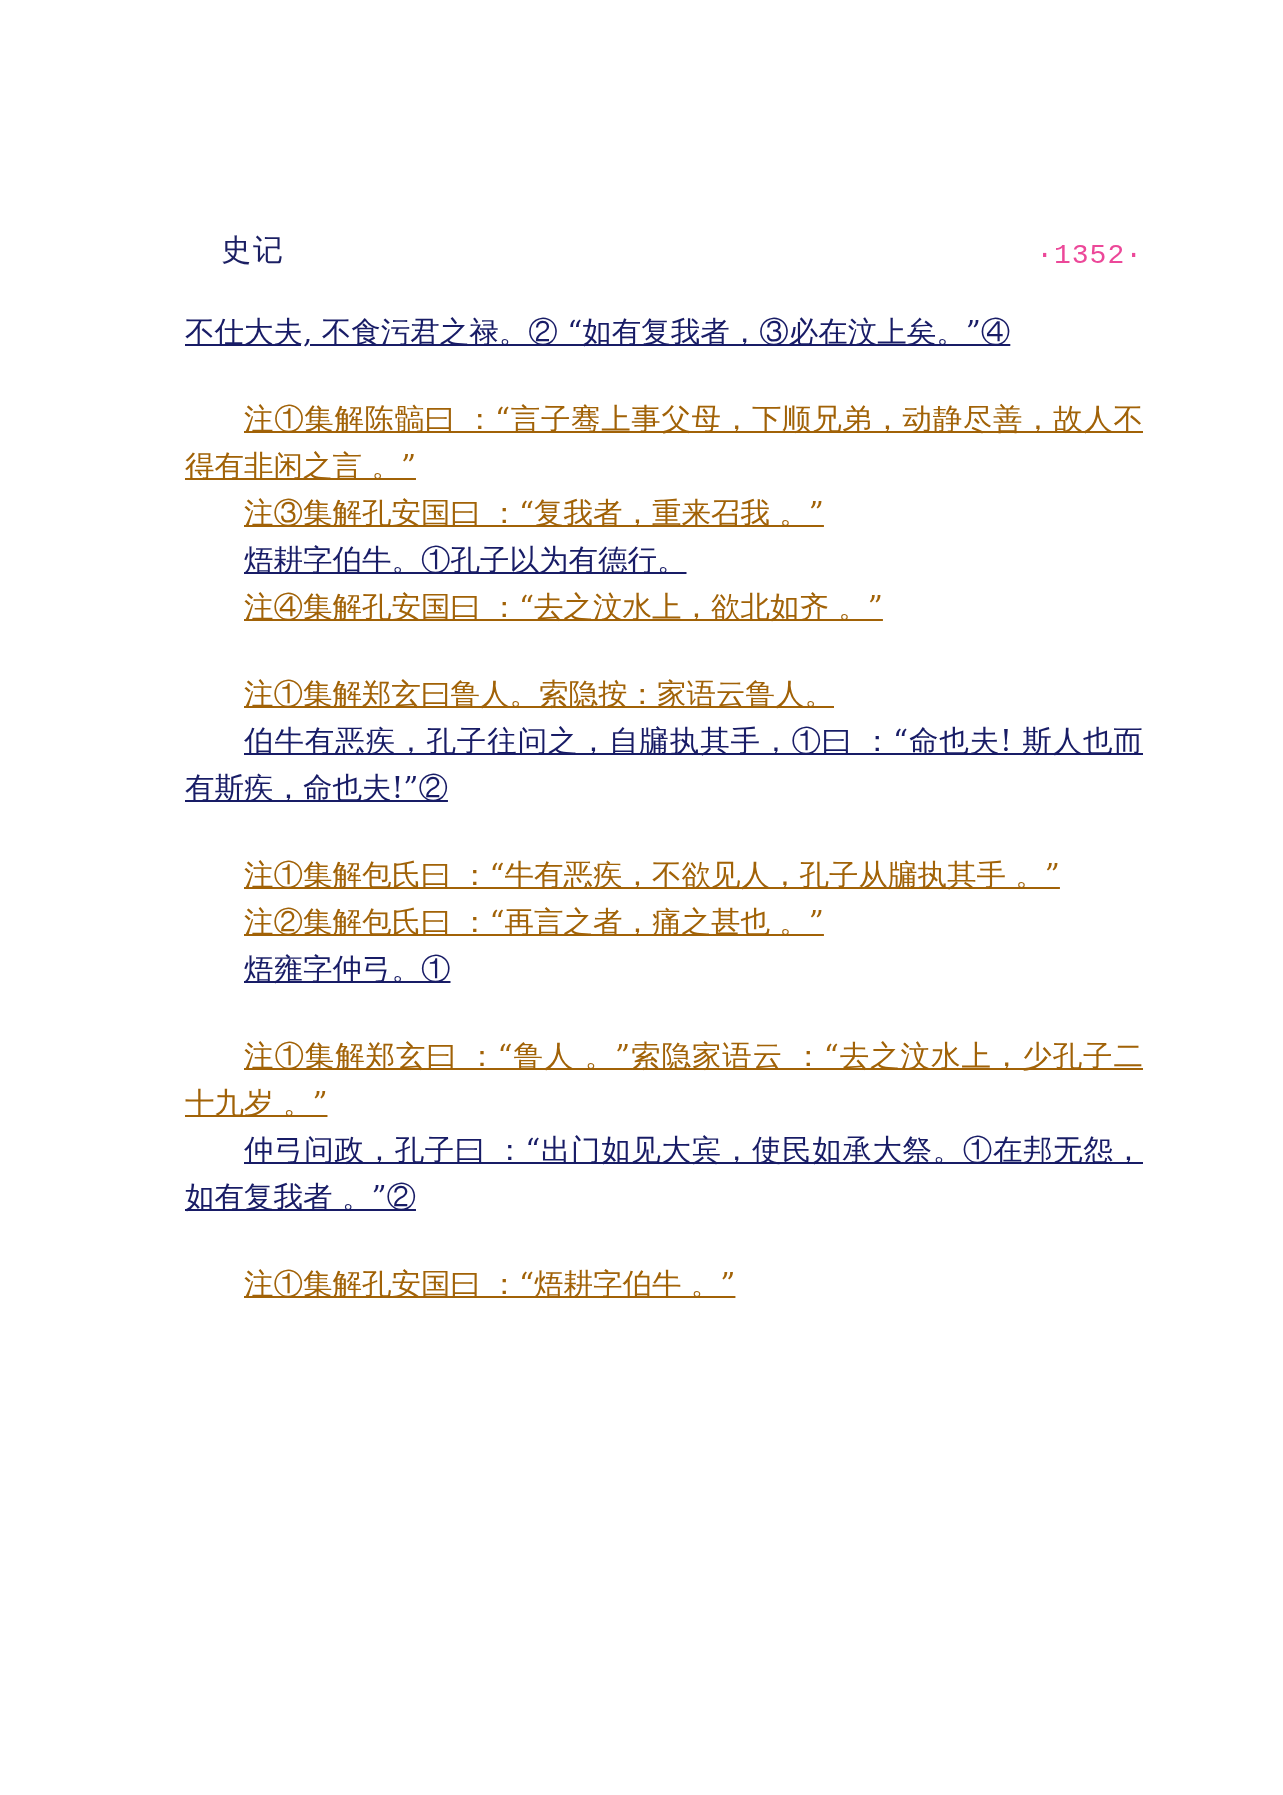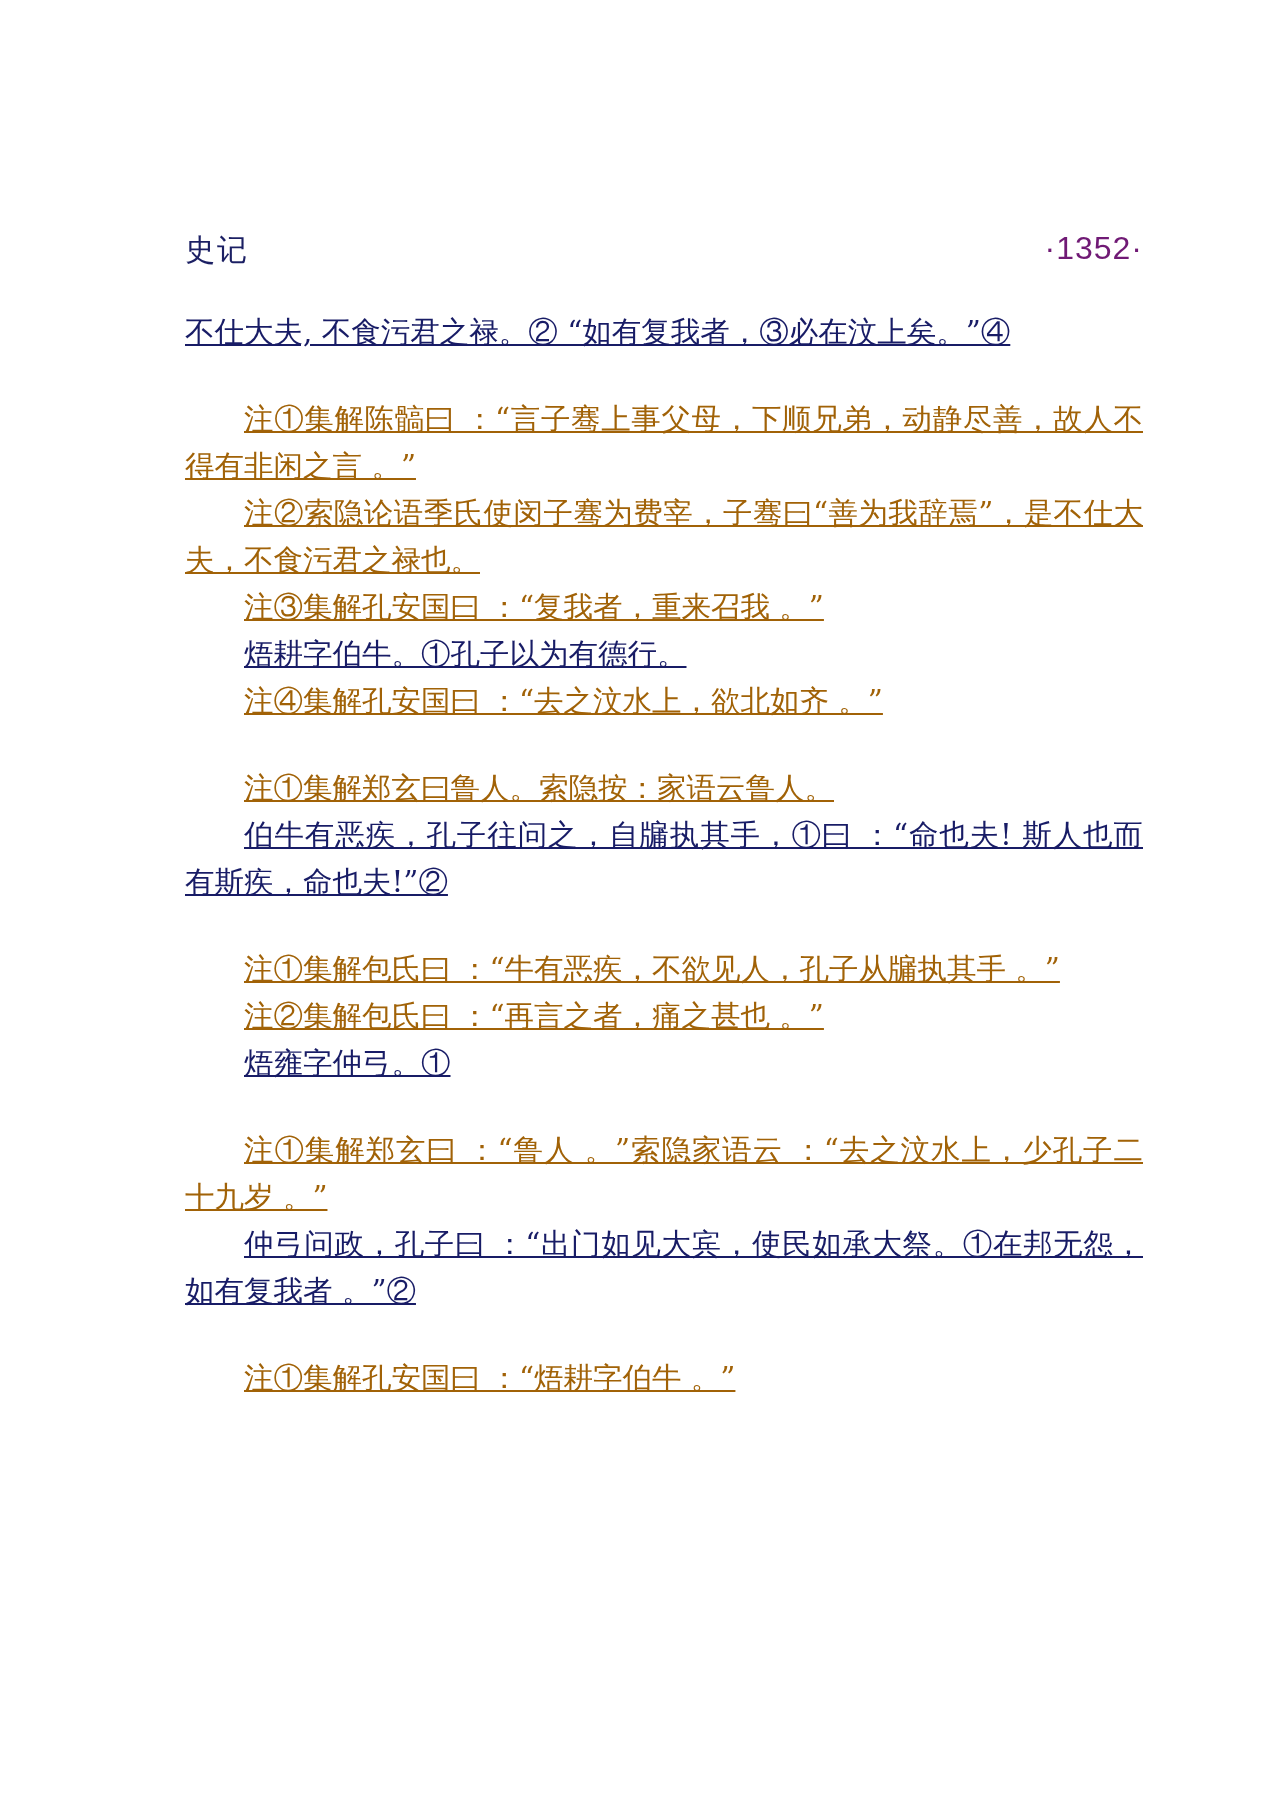--- a/index.html
+++ b/index.html
@@ -16,35 +16,36 @@
   .page {
     position: relative;
     width: 1283px;
     height: 1795px;
     box-sizing: border-box;
     padding: 230px 140px 0 185px;
     background: #ffffff;
   }
   .header {
     display: flex;
-    align-items: flex-start;
+    align-items: flex-end;
     justify-content: space-between;
     margin-bottom: 38px;
+    margin-left: 36px;
   }
   .header-title {
     font-size: 30px;
     letter-spacing: 2px;
     color: #1b1f63;
     font-family: "DejaVu Serif", "Liberation Serif", serif;
   }
   .header-page {
-    font-size: 32px;
+    font-size: 28px;
     letter-spacing: 1px;
-    color: #701a75;
-    font-family: Liberation Sans, sans-serif;
+    color: #ec4899;
+    font-family: Liberation Mono, monospace;
   }
   .body-text {
     font-size: 29.5px;
     line-height: 47px;
     color: #1b2170;
     text-align: justify;
     font-family: "DejaVu Serif", "Liberation Serif", serif;
   }
   p {
     margin: 0;
@@ -76,21 +77,20 @@
     <div class="header-page">·1352·</div>
   </div>
 
   <div class="body-text">
 
     <p class="para main-line">不仕大夫, 不食污君之禄。② “如有复我者，③必在汶上矣。”④</p>
 
     <div class="gap"></div>
 
     <p class="para note indent">注①集解陈髇曰 ：“言子骞上事父母，下顺兄弟，动静尽善，故人不得有非闲之言 。”</p>
-    <p class="para note indent">注②索隐论语季氏使闵子骞为费宰，子骞曰“善为我辞焉”，是不仕大夫，不食污君之禄也。</p>
     <p class="para note indent">注③集解孔安国曰 ：“复我者，重来召我 。”</p>
     <p class="para main-line indent">焐耕字伯牛。①孔子以为有德行。</p>
     <p class="para note indent">注④集解孔安国曰 ：“去之汶水上，欲北如齐 。”</p>
 
     <div class="gap"></div>
 
     <p class="para note indent">注①集解郑玄曰鲁人。索隐按：家语云鲁人。</p>
     <p class="para main-line indent">伯牛有恶疾，孔子往问之，自牖执其手，①曰 ：“命也夫! 斯人也而有斯疾，命也夫!”②</p>
 
     <div class="gap"></div>

